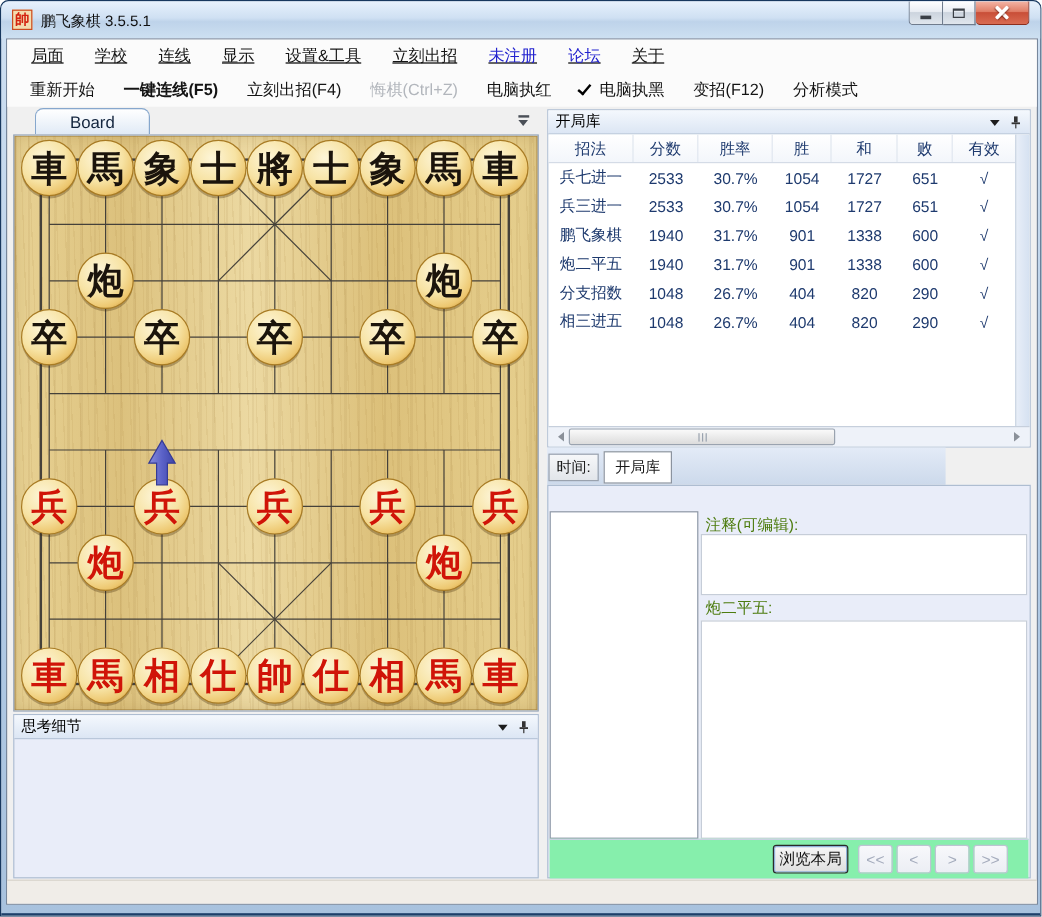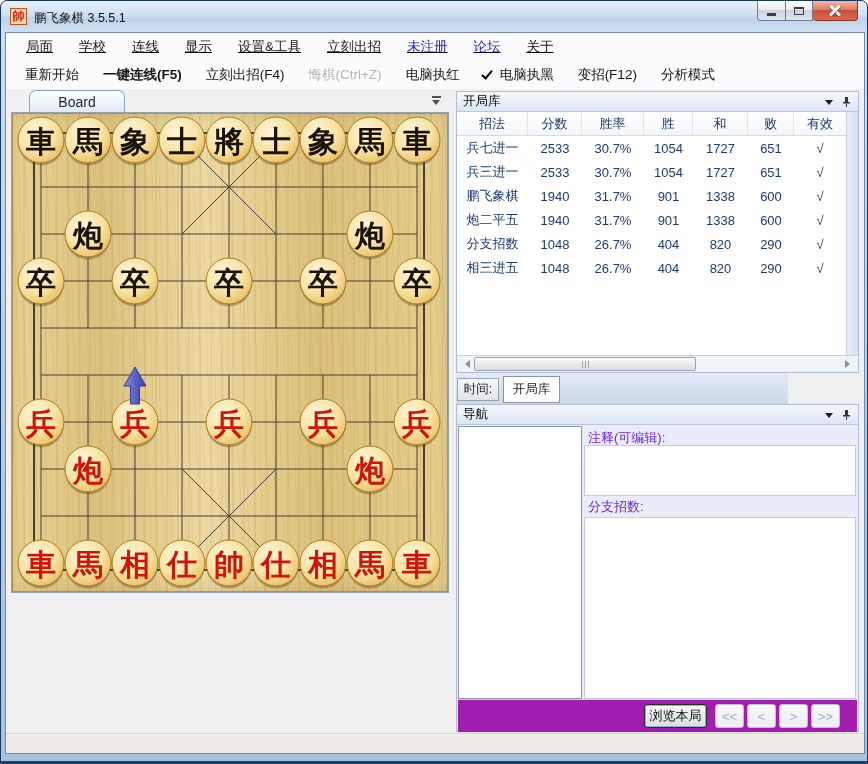--- a/index.html
+++ b/index.html
@@ -97,26 +97,26 @@
   
   .tab-row { position:absolute; left:455px; top:372px; width:332px; height:31px;
     background:linear-gradient(#e3ebf7,#ccd9eb); }
   .tab { position:absolute; display:flex; align-items:center; justify-content:center; font-size:12.5px; color:#1a1a1a; }
   .tab-time { left:1px; top:5px; width:42px; height:23px; background:linear-gradient(#f6f7f9,#e2e5ea); border:1px solid #9aa2ae; }
   .tab-lib { left:47px; top:3px; width:57px; height:27px; background:#fff; border:1px solid #8b939f; }
 
   
   .nav-panel { position:absolute; left:455px; top:403px; width:403px; height:328px; border:1px solid #aebdd1; background:#e9edf9; }
   .nav-list { position:absolute; left:1px; top:21px; width:124px; height:273px; background:#fff; border:1px solid #8a95a5; }
-  .nav-lbl { position:absolute; font-size:13px; color:#6d28d9; }
+  .nav-lbl { position:absolute; font-size:13px; color:#4d7c0f; }
   .lbl-comment { left:131px; top:24px; }
   .box-comment { position:absolute; left:127px; top:40px; width:272px; height:51px; background:#fff; border:1px solid #c6cdd8; }
   .lbl-branch { left:131px; top:93px; }
   .box-branch { position:absolute; left:127px; top:112px; width:272px; height:182px; background:#fff; border:1px solid #c6cdd8; }
-  .nav-bottom { position:absolute; left:1px; right:1px; top:294px; height:33px; background:#a21caf; border-top:1px solid #c9d2e2;padding-left:24px; }
+  .nav-bottom { position:absolute; left:1px; right:1px; top:294px; height:33px; background:#86efac; border-top:1px solid #c9d2e2;padding-left:24px; }
   .btn { position:absolute; top:4px; height:24px; font-size:13px; display:flex; align-items:center; justify-content:center;
     background:linear-gradient(#f7f7f7,#dedede); border:1px solid #707070; border-radius:3px; color:#111; }
   .btn.focused { border-color:#2a2a2a; box-shadow:inset 0 0 0 1px #8fb0d8; }
   .btn.disabled { background:linear-gradient(#f7f8fb,#eceef4); border:1px solid #bcc4d2; color:#a4abbc; }
   .btn-browse { left:186px; width:63px; }
   .btn-n1 { left:257px; width:29px; } .btn-n2 { left:289px; width:29px; }
   .btn-n3 { left:321px; width:29px; } .btn-n4 { left:353px; width:29px; }
 
   .statusbar { position:absolute; left:5px; top:732px; width:858px; height:20px; background:#f0ede8; border-top:1px solid #d8d3ca; }
 </style>
@@ -383,20 +383,32 @@
         </g>
         <g>
       <circle cx="405" cy="452.5" r="23" fill="rgba(70,45,10,0.33)"></circle>
       <circle cx="405" cy="450" r="23" fill="url(#pg)" stroke="#a87b24"></circle>
       <text class="pc" x="405" y="451" fill="#d01408">車</text>
         </g>
         <polygon points="123,254 112,273 118.5,273 118.5,291 127.5,291 127.5,273 134,273" fill="url(#ag)" stroke="#353b96" stroke-width="1"></polygon>
       </svg>
   </div>
 
+  <div class="think-panel">
+    <div class="panel-header">
+      <span>思考细节</span>
+      <span class="spacer"></span>
+      <span class="tri-down"></span>
+      <svg class="pin-icon" viewBox="0 0 11 12">
+          <rect x="4" y="1" width="3" height="5" fill="#333"></rect>
+          <rect x="2" y="6" width="7" height="1.5" fill="#333"></rect>
+          <rect x="5" y="7.5" width="1" height="3.5" fill="#333"></rect>
+        </svg>
+    </div>
+  </div>
 
   <div class="lib-panel">
     <div class="panel-header">
       <span>开局库</span>
       <span class="spacer"></span>
       <span class="tri-down"></span>
       <svg class="pin-icon" viewBox="0 0 11 12">
           <rect x="4" y="1" width="3" height="5" fill="#333"></rect>
           <rect x="2" y="6" width="7" height="1.5" fill="#333"></rect>
           <rect x="5" y="7.5" width="1" height="3.5" fill="#333"></rect>
@@ -486,34 +498,24 @@
         </div>
     </div>
   </div>
 
   <div class="tab-row">
     <div class="tab tab-time">时间:</div>
     <div class="tab tab-lib">开局库</div>
   </div>
 
   <div class="nav-panel">
-    <div class="panel-header">
-      <span>导航</span>
-      <span class="spacer"></span>
-      <span class="tri-down"></span>
-      <svg class="pin-icon" viewBox="0 0 11 12">
-          <rect x="4" y="1" width="3" height="5" fill="#333"></rect>
-          <rect x="2" y="6" width="7" height="1.5" fill="#333"></rect>
-          <rect x="5" y="7.5" width="1" height="3.5" fill="#333"></rect>
-        </svg>
-    </div>
     <div class="nav-list"></div>
     <div class="nav-lbl lbl-comment">注释(可编辑):</div>
     <div class="box-comment"></div>
-    <div class="nav-lbl lbl-branch">分支招数:</div>
+    <div class="nav-lbl lbl-branch">炮二平五:</div>
     <div class="box-branch"></div>
     <div class="nav-bottom">
       <div class="btn focused btn-browse">浏览本局</div>
       <div class="btn disabled btn-n1">&lt;&lt;</div>
       <div class="btn disabled btn-n2">&lt;</div>
       <div class="btn disabled btn-n3">&gt;</div>
       <div class="btn disabled btn-n4">&gt;&gt;</div>
     </div>
   </div>
 

